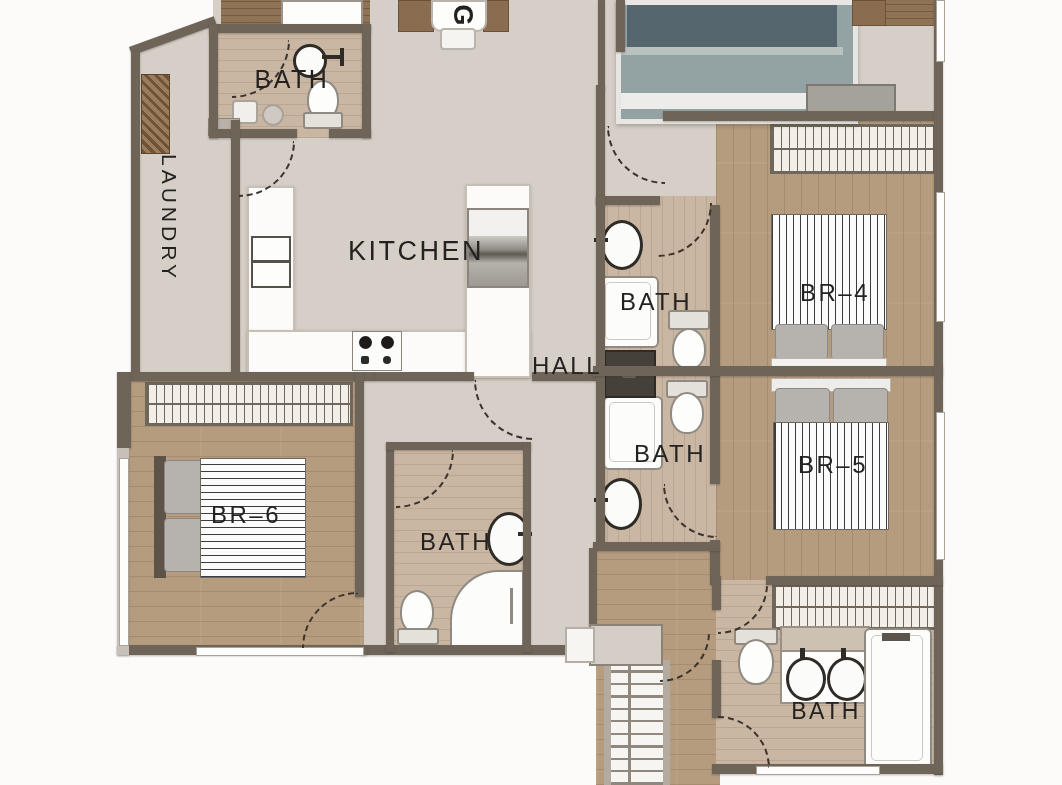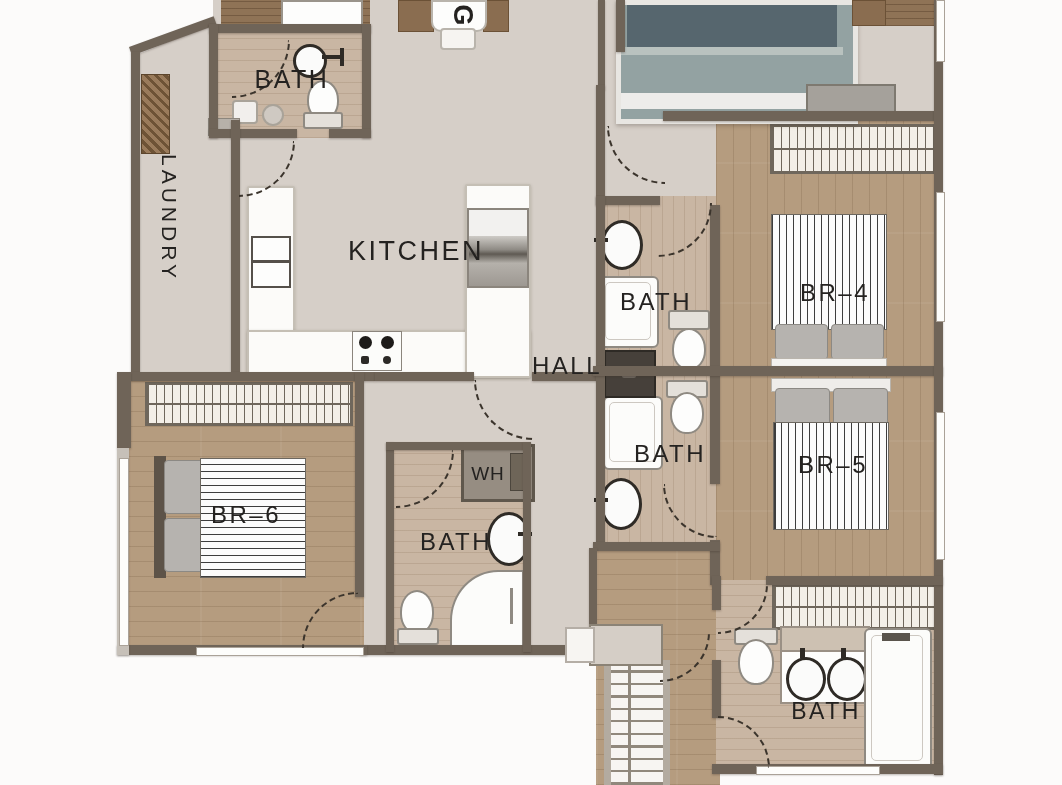--- a/index.html
+++ b/index.html
@@ -126,24 +126,20 @@
   <div class="abs tub" style="left:603px;top:396px;width:56px;height:70px;">
     <div class="abs tub-inner" style="left:4px;top:4px;width:44px;height:58px;"></div>
   </div>
   <div class="abs sink-oval" style="left:600px;top:478px;width:36px;height:46px;"></div>
   <div class="abs faucet" style="left:594px;top:498px;width:14px;height:4px;"></div>
 
   <div class="abs" style="left:604px;top:350px;width:48px;height:44px;background:#46403a;border:2px solid #2e2a25;">
     <div class="abs" style="left:16px;top:18px;width:14px;height:8px;background:#6e675f;border-radius:2px;"></div>
   </div>
 
-  <div class="abs" style="left:461px;top:444px;width:68px;height:52px;background:#968d82;border:3px solid #5f574c;">
-    <div class="abs" style="left:46px;top:6px;width:14px;height:36px;background:#6e6558;border:1px solid #4c463d;"></div>
-    <div class="lbl" style="left:2px;top:0;width:44px;height:52px;font-size:19px;letter-spacing:1px;">WH</div>
-  </div>
   <div class="abs sink-oval" style="left:487px;top:512px;width:38px;height:48px;"></div>
   <div class="abs faucet" style="left:518px;top:532px;width:14px;height:4px;"></div>
   <div class="abs toilet-bowl" style="left:400px;top:590px;width:30px;height:40px;"></div>
   <div class="abs toilet-base" style="left:397px;top:628px;width:38px;height:13px;"></div>
   <div class="abs" style="left:450px;top:570px;width:70px;height:74px;background:#fcfcfa;border:2.5px solid #8f8a82;border-top-left-radius:65%;">
     <div class="abs" style="left:58px;top:16px;width:3px;height:36px;background:#8f8a82;"></div>
   </div>
 
   <div class="abs" style="left:780px;top:626px;width:86px;height:24px;background:#cdc1b2;border:2px solid #9a9085;"></div>
   <div class="abs" style="left:780px;top:650px;width:86px;height:50px;background:#fdfdfc;border:2px solid #9a9085;">

